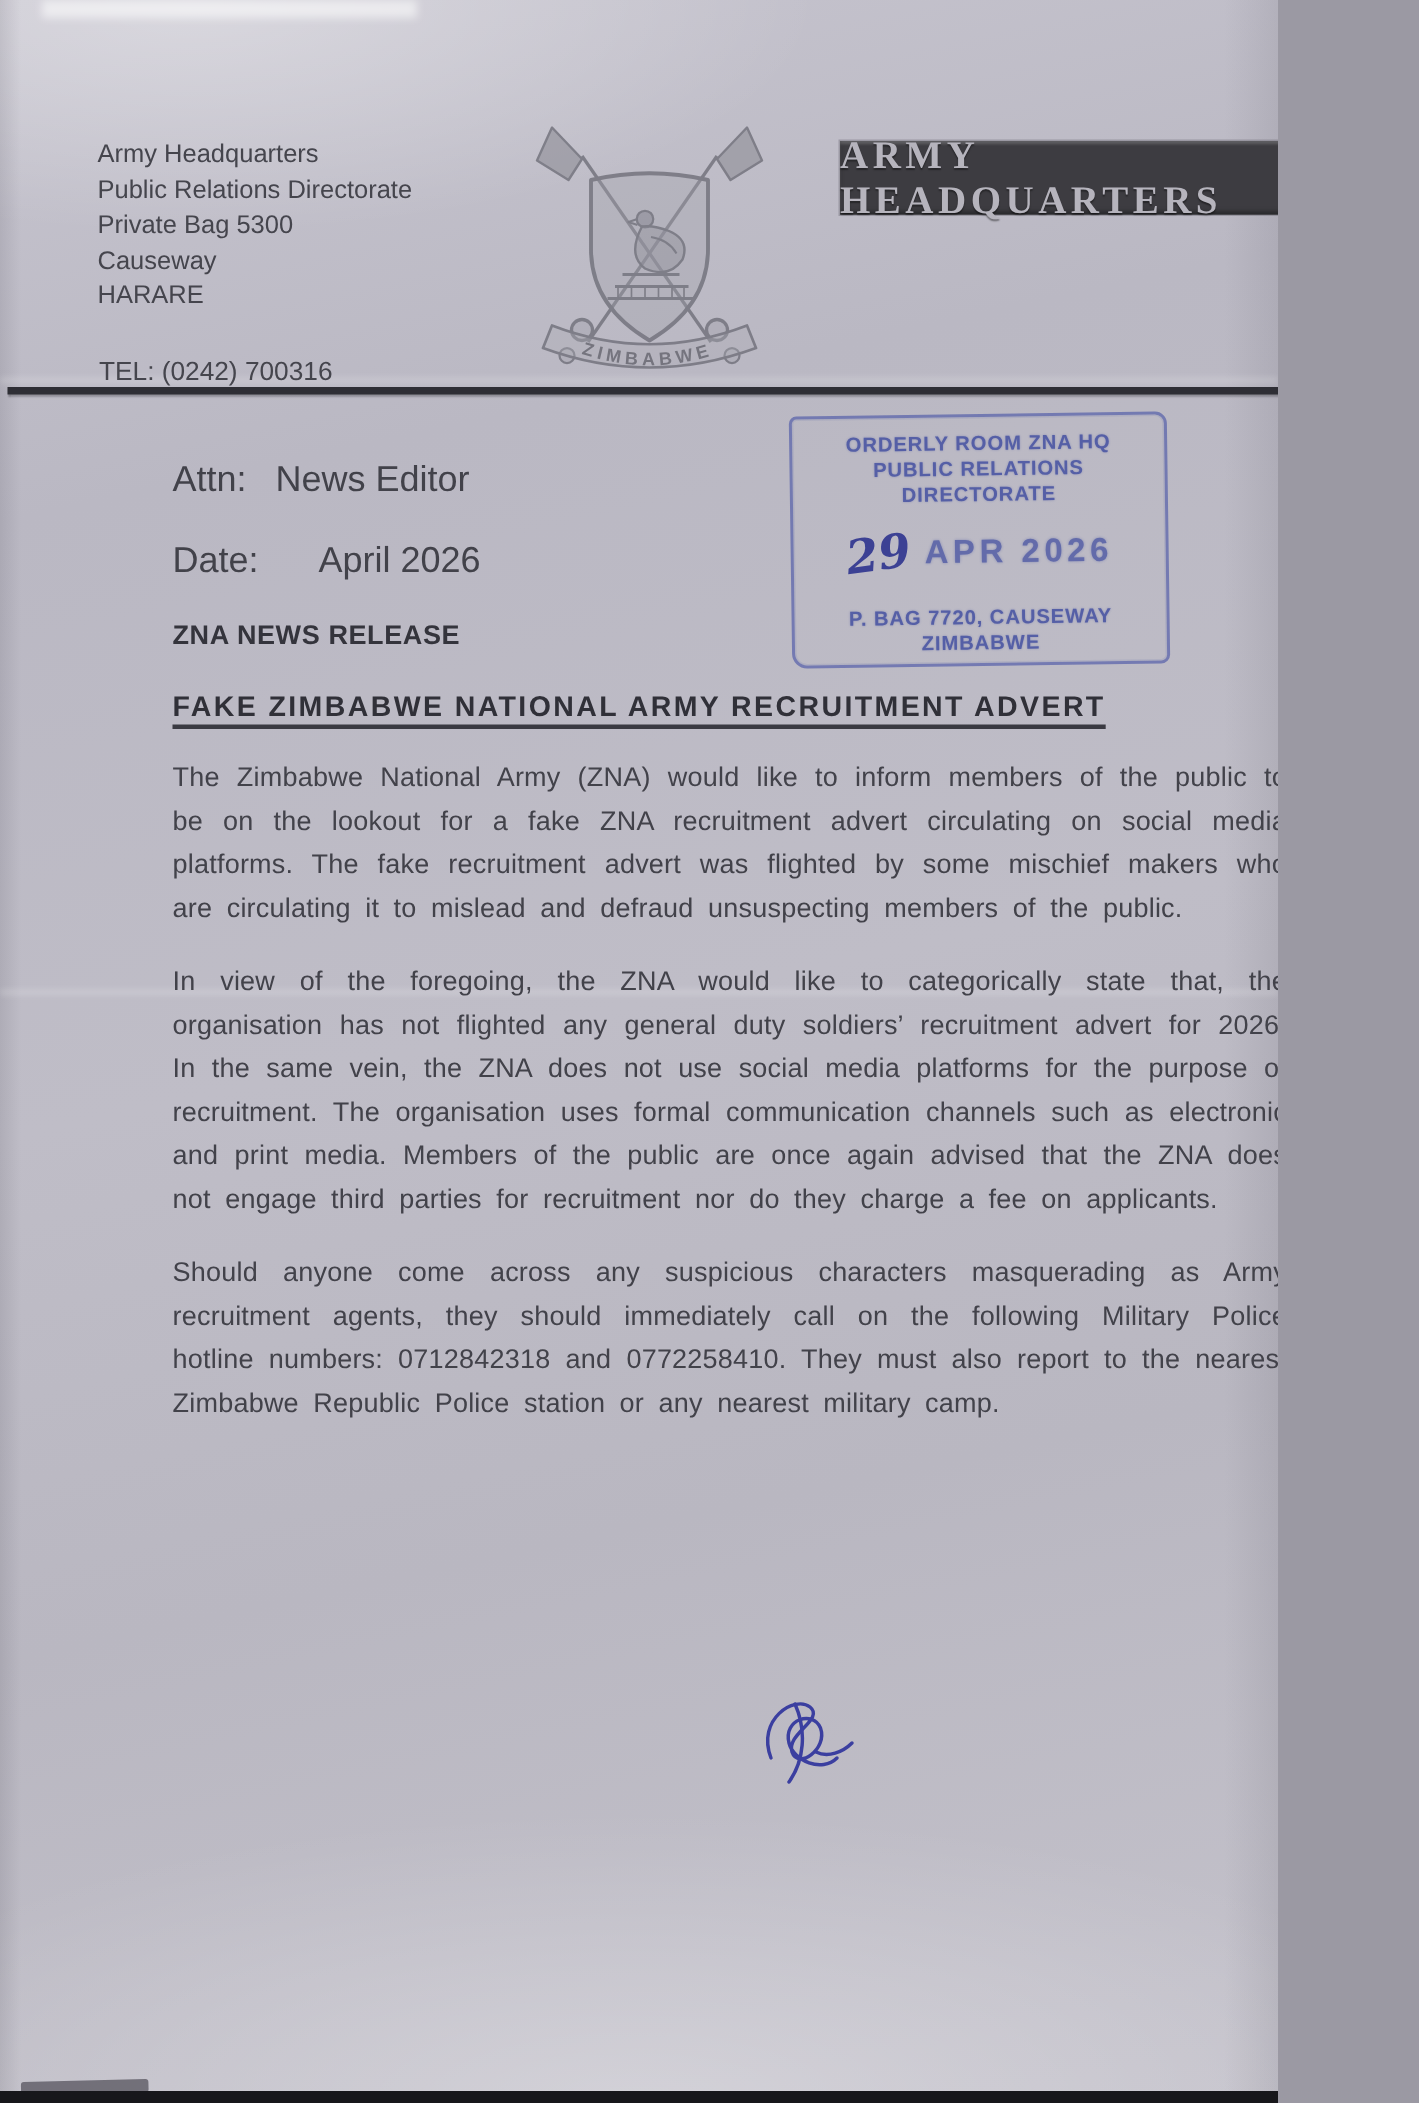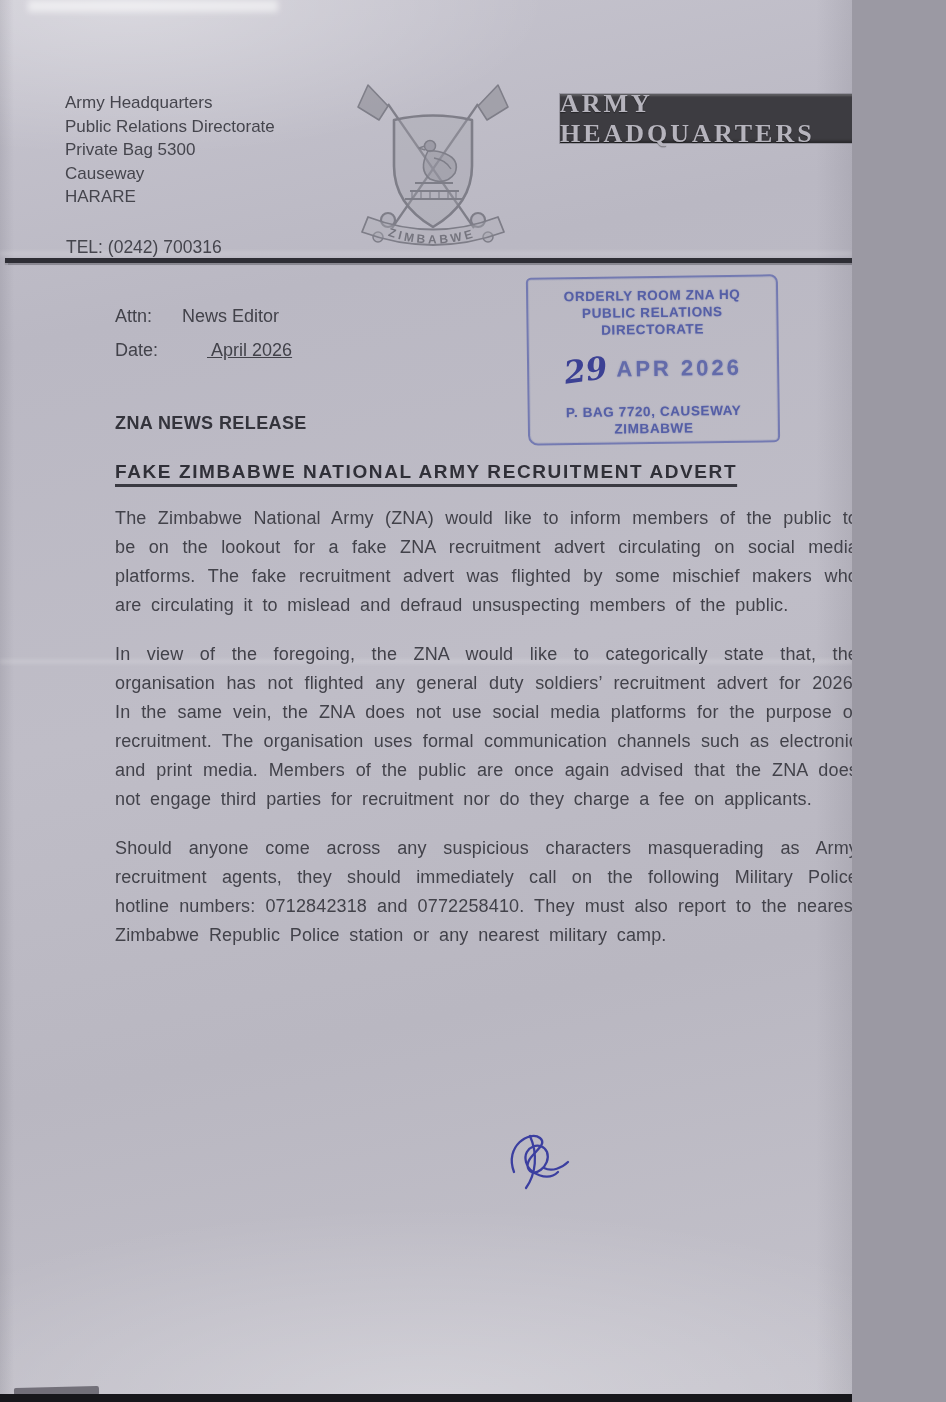--- a/index.html
+++ b/index.html
@@ -43,24 +43,24 @@
     text-shadow:0 0 1.5px rgba(77,88,164,0.5);opacity:.92;}
   .stamp .s-top{margin-top:9px;}
   .stamp .s-date{margin-top:13px;white-space:nowrap;}
   .stamp .s-day{display:inline-block;font-family:"DejaVu Serif",serif;font-style:italic;
     font-size:31px;font-weight:bold;color:#3c4194;transform:rotate(-7deg);margin-right:9px;vertical-align:-4px;}
   .stamp .s-rest{display:inline-block;font-size:22px;font-weight:bold;letter-spacing:3px;
     opacity:.8;text-shadow:0 0 2px rgba(77,88,164,0.6);}
   .stamp .s-bottom{margin-top:16px;}
 
   
-  .row{position:absolute;left:115px;font-size:18px;color:#42424a;}
+  .row{position:absolute;left:115px;font-size:24px;color:#42424a;}
   .row .lbl{display:inline-block;}
   .attn-row{top:306px;} .attn-row .lbl{width:62px;}
-  .date-row{top:340px;text-decoration:underline;} .date-row .lbl{width:92px;}
+  .date-row{top:360px;} .date-row .lbl{width:92px;}
   .release{position:absolute;left:115px;top:413px;font-size:18px;font-weight:bold;
     letter-spacing:0.4px;color:#34343c;}
   .title{position:absolute;left:115px;top:461px;font-size:19px;font-weight:bold;
     letter-spacing:1.6px;color:#303038;text-decoration:underline;
     text-decoration-thickness:2.5px;text-underline-offset:6px;text-decoration-color:#3a3a42;}
   .paragraphs{position:absolute;left:115px;top:504px;width:743px;}
   .paragraphs p{margin:0 0 20px 0;font-size:18px;line-height:29px;text-align:justify;
     word-spacing:4.5px;letter-spacing:0.15px;color:#42424a;}
 
   

